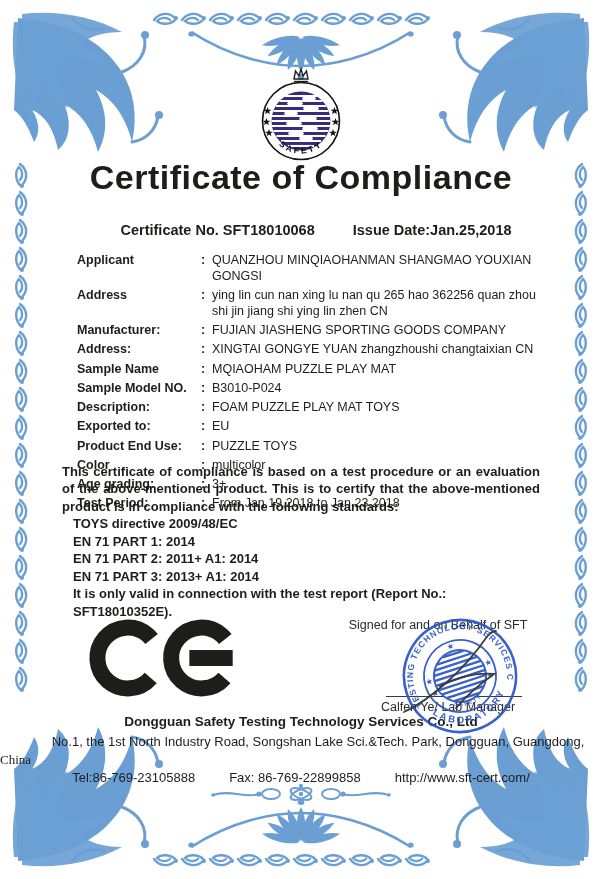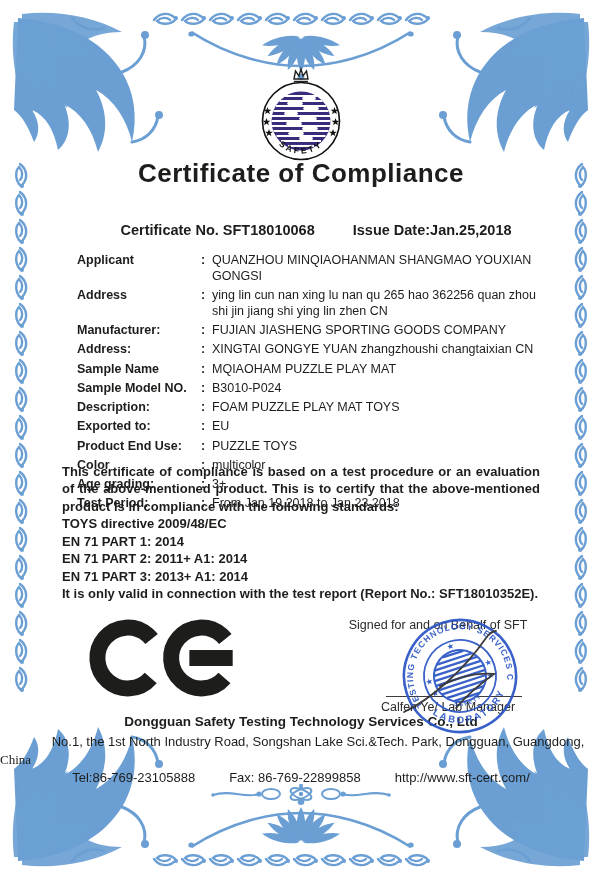--- a/index.html
+++ b/index.html
@@ -3,34 +3,34 @@
 <meta charset="utf-8">
 <style>
   html,body{margin:0;padding:0;background:#ffffff;}
   .page{position:relative;width:602px;height:879px;background:#ffffff;overflow:hidden;
         font-family:"Liberation Sans","DejaVu Sans",sans-serif;color:#1d1d1b;}
   .border-svg{position:absolute;left:0;top:0;z-index:1;pointer-events:none;}
   .content{position:absolute;inset:0;z-index:2;}
 
   .logo{position:absolute;left:50%;top:62px;transform:translateX(-50%);}
   .title{position:absolute;left:0;right:0;top:158px;text-align:center;
-         font-size:26px;font-weight:bold;letter-spacing:.5px;}
+         font-size:34px;font-weight:bold;letter-spacing:.5px;}
   .certline{position:absolute;left:0;right:0;top:222px;display:flex;justify-content:center;gap:38px;
             font-size:14.5px;font-weight:bold;padding-left:30px;}
 
   .fields{position:absolute;left:62px;top:253px;width:486px;
           display:grid;grid-template-columns:132px 14px 1fr;column-gap:2px;row-gap:3.5px;
           font-size:12.5px;line-height:1.26;}
   .fields .lab{font-weight:bold;margin-left:15px;}
   .fields .sep{font-weight:bold;text-align:center;}
 
   .statement{position:absolute;left:62px;top:463px;width:478px;
              font-size:13px;font-weight:bold;line-height:1.345;}
   .statement .para{text-align:justify;}
-  .statement .std{text-align:left;}
+  .statement .std{text-align:left;margin-left:11px;}
 
   .ce{position:absolute;left:86px;top:612px;}
   .signedfor{position:absolute;left:348px;top:618px;width:180px;text-align:center;font-size:12.5px;color:#2a2a2a;}
   .sigline{position:absolute;left:386px;top:696px;width:136px;border-top:1.5px solid #3c3c3c;}
   .signer{position:absolute;left:348px;top:700px;width:200px;text-align:center;font-size:12.5px;color:#2a2a2a;}
   .stamp{position:absolute;left:390px;top:606px;z-index:5;opacity:.93;}
 
   .company{position:absolute;left:0;right:0;top:714px;text-align:center;font-size:13.5px;font-weight:bold;}
   .addr1{position:absolute;left:8px;right:0;top:734px;text-align:center;font-size:13px;padding-left:26px;}
   .addr2{position:absolute;left:0;right:0;top:752px;text-align:left;font-size:13px;font-family:Liberation Serif, serif;}

